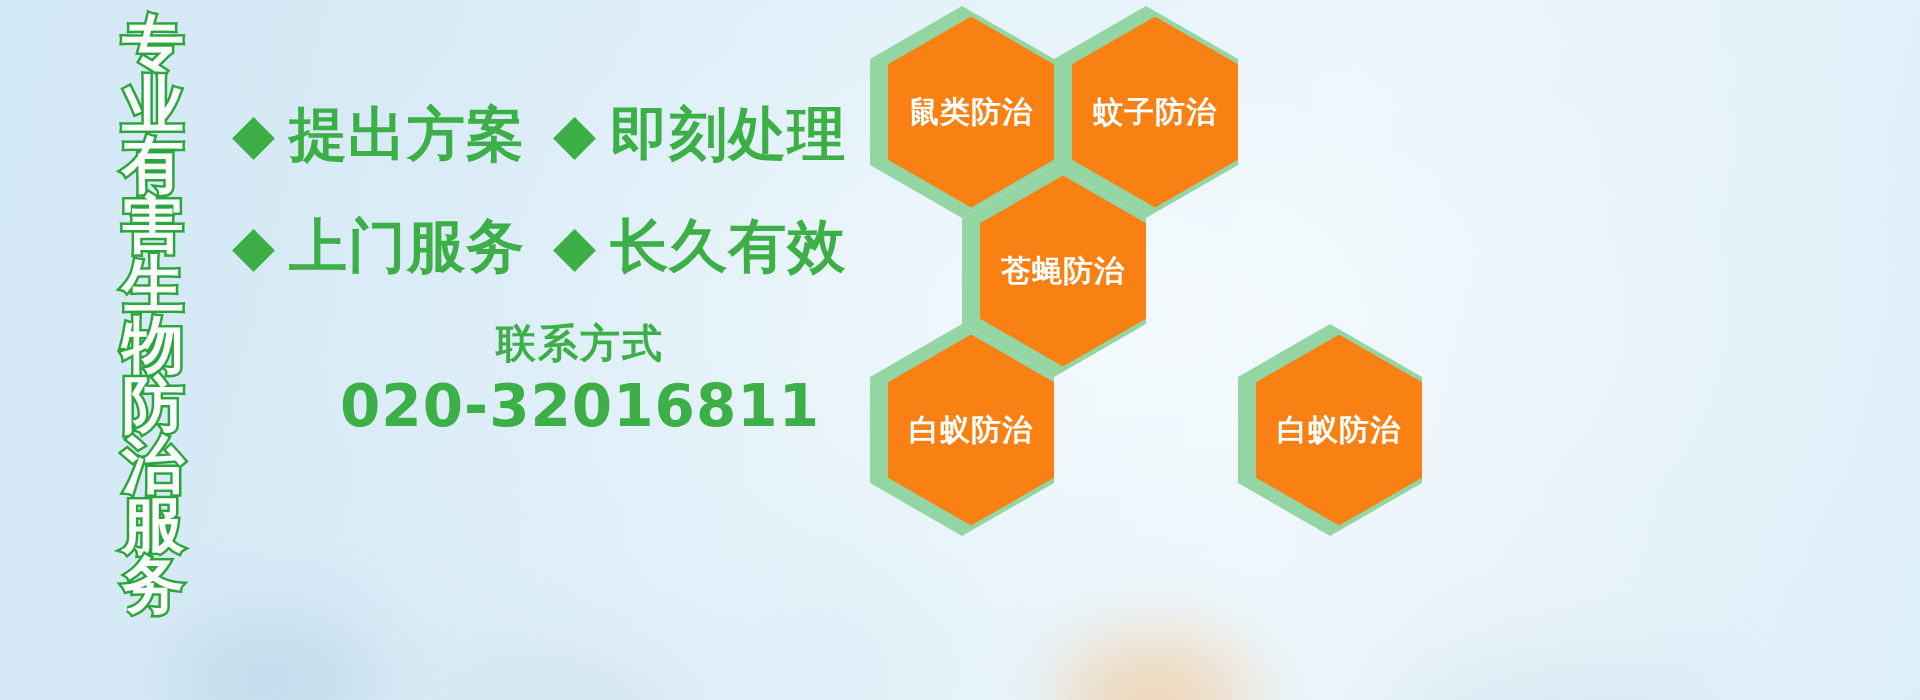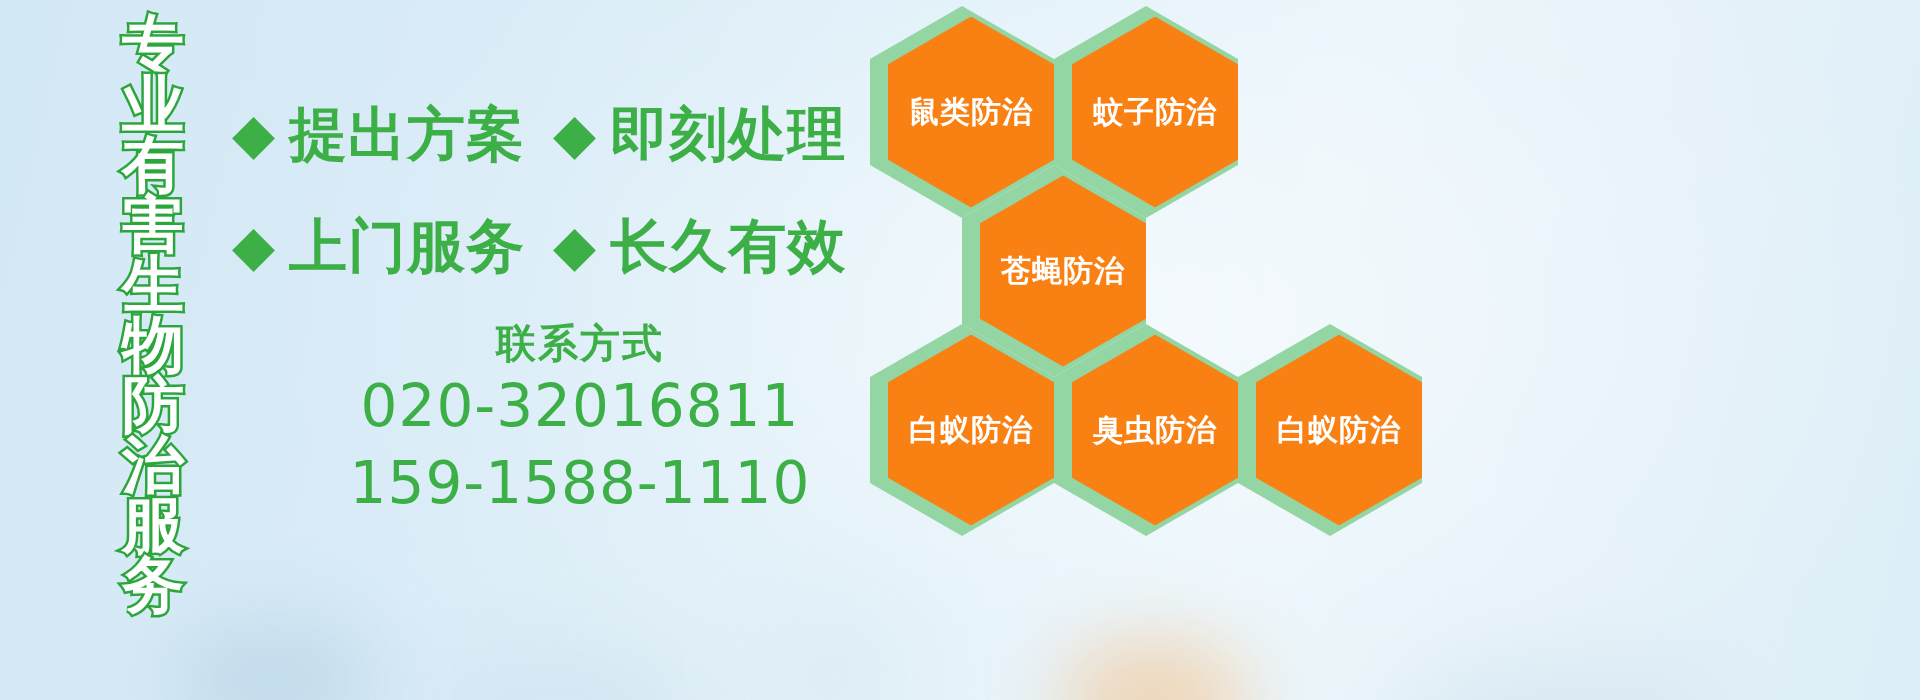--- a/index.html
+++ b/index.html
@@ -57,21 +57,21 @@
   }
 
   
   #contact{position:absolute;left:300px;top:318px;width:560px;text-align:center;}
   #contact-title{
     color:#3CAF46;font-size:40px;font-weight:bold;line-height:1.25;
     letter-spacing:2px;
     font-family:"DejaVu Sans","Liberation Sans",sans-serif;
   }
   .phone{
-    color:#3CAF46;font-size:58px;font-weight:normal;line-height:1.32;
+    color:#3CAF46;font-size:58px;font-weight:bold;line-height:1.32;
     letter-spacing:1px;
     font-family:"DejaVu Sans","Liberation Sans",sans-serif;
     text-align:center;
   }
 
   
   #honeycomb{position:absolute;left:858px;top:-6px;width:600px;height:560px;}
   .hex{
     position:absolute;width:184px;height:212px;
     -webkit-clip-path:polygon(50% 0%,100% 25%,100% 75%,50% 100%,0% 75%,0% 25%);
@@ -146,21 +146,20 @@
       <div class="fitem">
         <span class="dia">◆</span>
         <span class="ftext">长久有效</span>
       </div>
     </div>
   </div>
 
   <div id="contact">
     <div id="contact-title">联系方式</div>
     <div class="phone">020-32016811</div>
-    <div class="phone">159-1588-1110</div>
   </div>
 
   <div id="honeycomb">
     <div class="hex h-r1c1">
       <div class="hex-inner">
         <span class="hex-label">鼠类防治</span>
       </div>
     </div>
     <div class="hex h-r1c2">
       <div class="hex-inner">
@@ -170,25 +169,20 @@
     <div class="hex h-r2c1">
       <div class="hex-inner">
         <span class="hex-label">苍蝇防治</span>
       </div>
     </div>
     <div class="hex h-r3c1">
       <div class="hex-inner">
         <span class="hex-label">白蚁防治</span>
       </div>
     </div>
-    <div class="hex h-r3c2">
-      <div class="hex-inner">
-        <span class="hex-label">臭虫防治</span>
-      </div>
-    </div>
     <div class="hex h-r3c3">
       <div class="hex-inner">
         <span class="hex-label">白蚁防治</span>
       </div>
     </div>
   </div>
 
 </div>
 
 </body></html>

